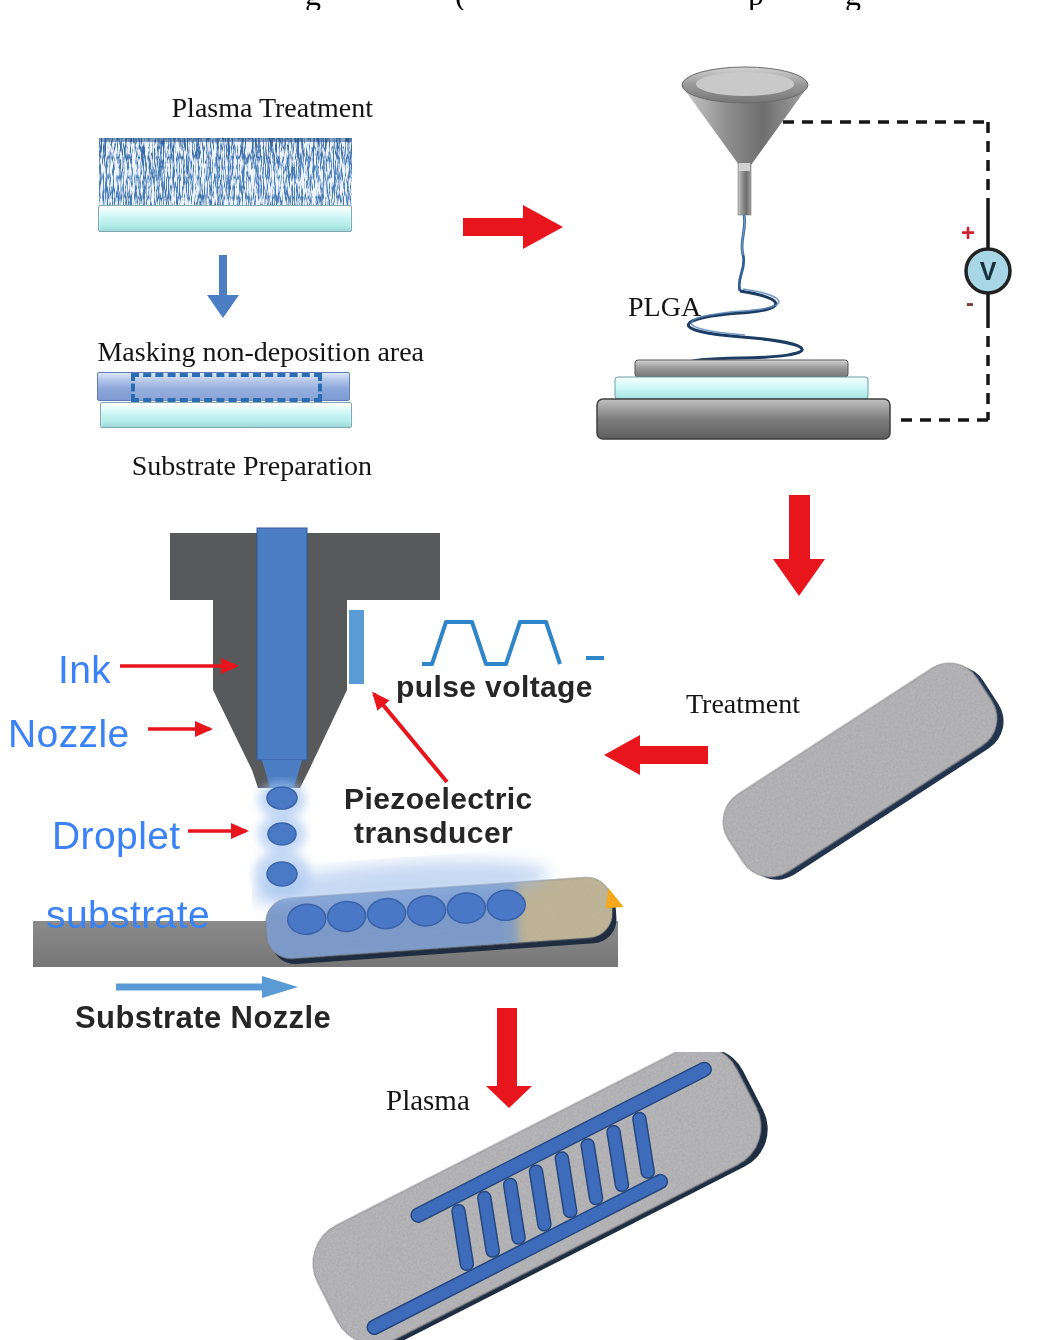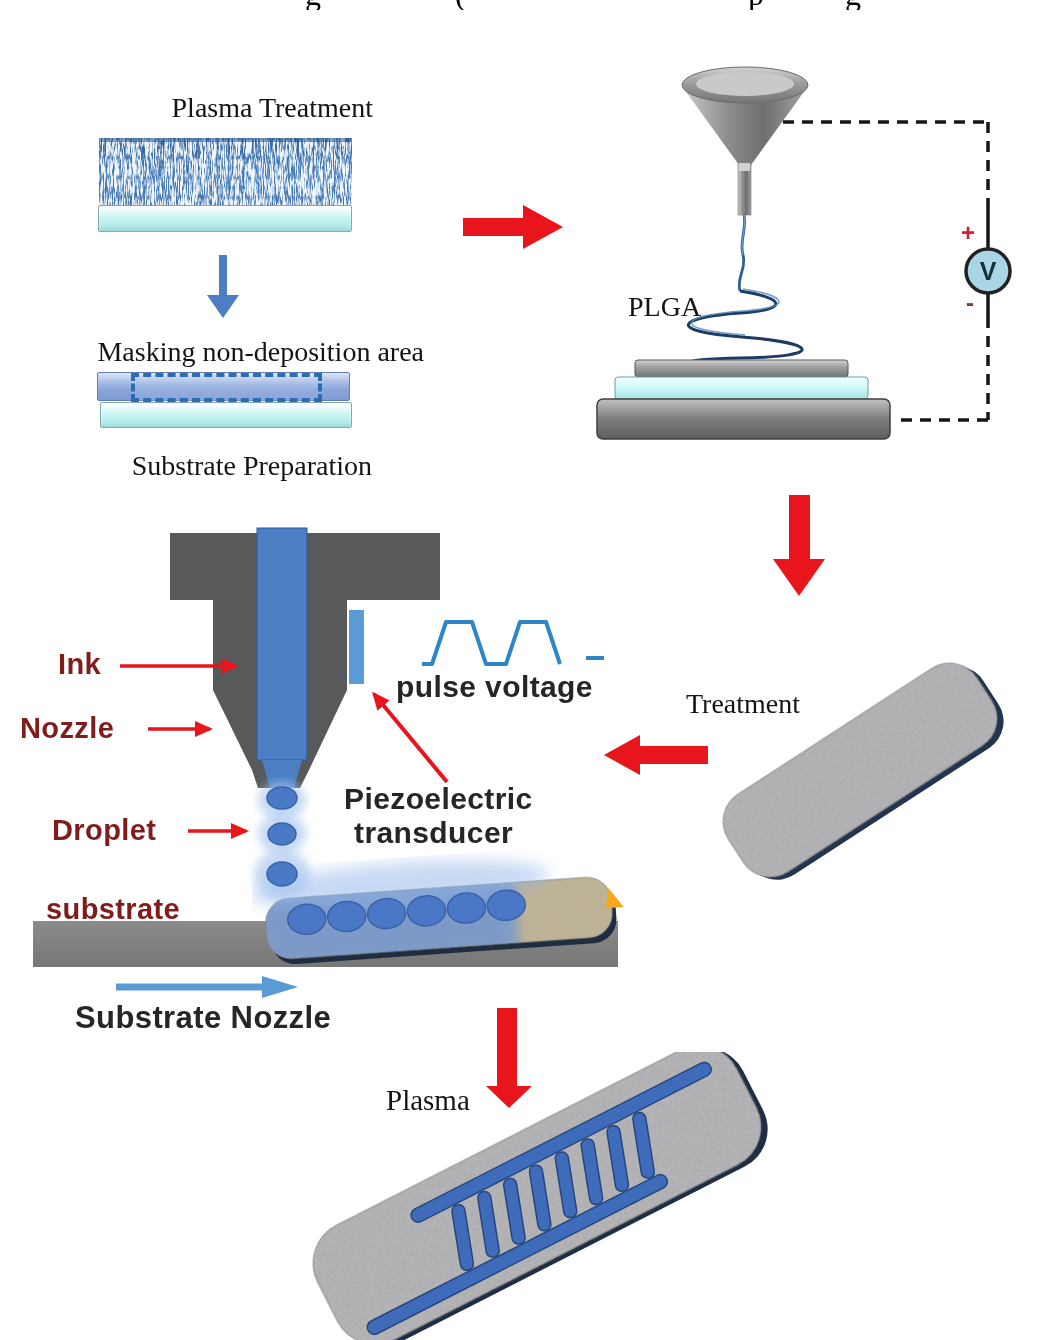--- a/index.html
+++ b/index.html
@@ -1,22 +1,22 @@
 <!DOCTYPE html>
 <html style="--red-arrow: #e8151d; --blue-accent: #4b7ec2; --light-blue: #5b9bd5; --waveform-blue: #2e86c8; --printhead-gray: #58595b; --substrate-gray: #7f7f7f; --cyan-layer: #c9f5f3; --mask-layer: #8aa5d9; --mask-dash: #2b6cb2; --voltmeter-fill: #a9d6e5; --plasma-blue: #3c70b0; --yellow-marker: #f5a81c;"><head>
 <meta charset="utf-8">
 <style>
   html,body{margin:0;padding:0;background:#fff;}
   .canvas{position:relative;width:1044px;height:1340px;background:#fff;overflow:hidden;
           font-family:"Liberation Serif",serif;}
   .abs{position:absolute;}
   .title{position:absolute;font-family:"Liberation Serif",serif;font-size:28px;color:#141414;
          text-align:right;white-space:nowrap;}
-  .slabel{position:absolute;font-family:"Liberation Sans",sans-serif;font-weight:700;
-          font-size:29px;color:#7f1d1d;letter-spacing:.4px;white-space:nowrap;}
+  .slabel{position:absolute;font-family:"Liberation Sans",sans-serif;font-weight:400;
+          font-size:39px;color:#3b82f6;letter-spacing:.4px;white-space:nowrap;}
   .slabel.bold{font-weight:700;font-size:30px;color:#262626;}
   .caption-clip{position:absolute;left:0;top:0;width:1044px;height:10px;overflow:hidden;}
   .frag{position:absolute;top:-24px;font-family:"Liberation Serif",serif;font-size:32px;color:#000;}
   .cyanbar{position:absolute;background:linear-gradient(180deg,#ffffff 0%,#eafdfc 18%,#c9f5f3 48%,#b2ebe9 80%,#9fd9d8 100%);
            border:1px solid #7fa9b5;border-radius:2px;box-shadow:inset 0 2px 2px rgba(255,255,255,.95);}
   .maskbar{position:absolute;background:linear-gradient(180deg,#dbe6f7 0%,#aabfe6 32%,#8aa5d9 62%,#7f9bd3 100%);
            border:1px solid #5f7db8;border-radius:2px;}
   .maskdash{position:absolute;left:33px;top:0px;width:183px;height:21px;
             border:4px dashed var(--mask-dash);background:rgba(255,255,255,.10);}
   .substrate-bar{position:absolute;background:linear-gradient(180deg,#8b8b8b,#767676);}
@@ -226,21 +226,21 @@
   <svg class="abs" style="left:420px;top:616px" width="190" height="55">
     <path class="s-wave" d="M2,48 L12,48 L26,6 L52,6 L66,48 L86,48 L100,6 L126,6 L140,48" fill="none" stroke-width="4" stroke-linejoin="round"></path>
     <path class="s-wave" d="M166,42 L184,42" fill="none" stroke-width="4"></path>
   </svg>
 
   <div class="slabel" style="left:58px;top:648px">Ink</div>
   <svg class="abs" style="left:118px;top:654px" width="142" height="24">
     <line class="s-red" x1="2" y1="12" x2="118" y2="12" stroke-width="3.5" marker-end="url(#mRed)"></line>
   </svg>
 
-  <div class="slabel" style="left:20px;top:712px">Nozzle</div>
+  <div class="slabel" style="left:8px;top:712px">Nozzle</div>
   <svg class="abs" style="left:146px;top:717px" width="88" height="24">
     <line class="s-red" x1="2" y1="12" x2="64" y2="12" stroke-width="3.5" marker-end="url(#mRed)"></line>
   </svg>
 
   <div class="slabel" style="left:52px;top:814px">Droplet</div>
   <svg class="abs" style="left:186px;top:819px" width="82" height="24">
     <line class="s-red" x1="2" y1="12" x2="60" y2="12" stroke-width="3.5" marker-end="url(#mRed)"></line>
   </svg>
 
   <svg class="abs" style="left:360px;top:680px" width="95" height="110">

